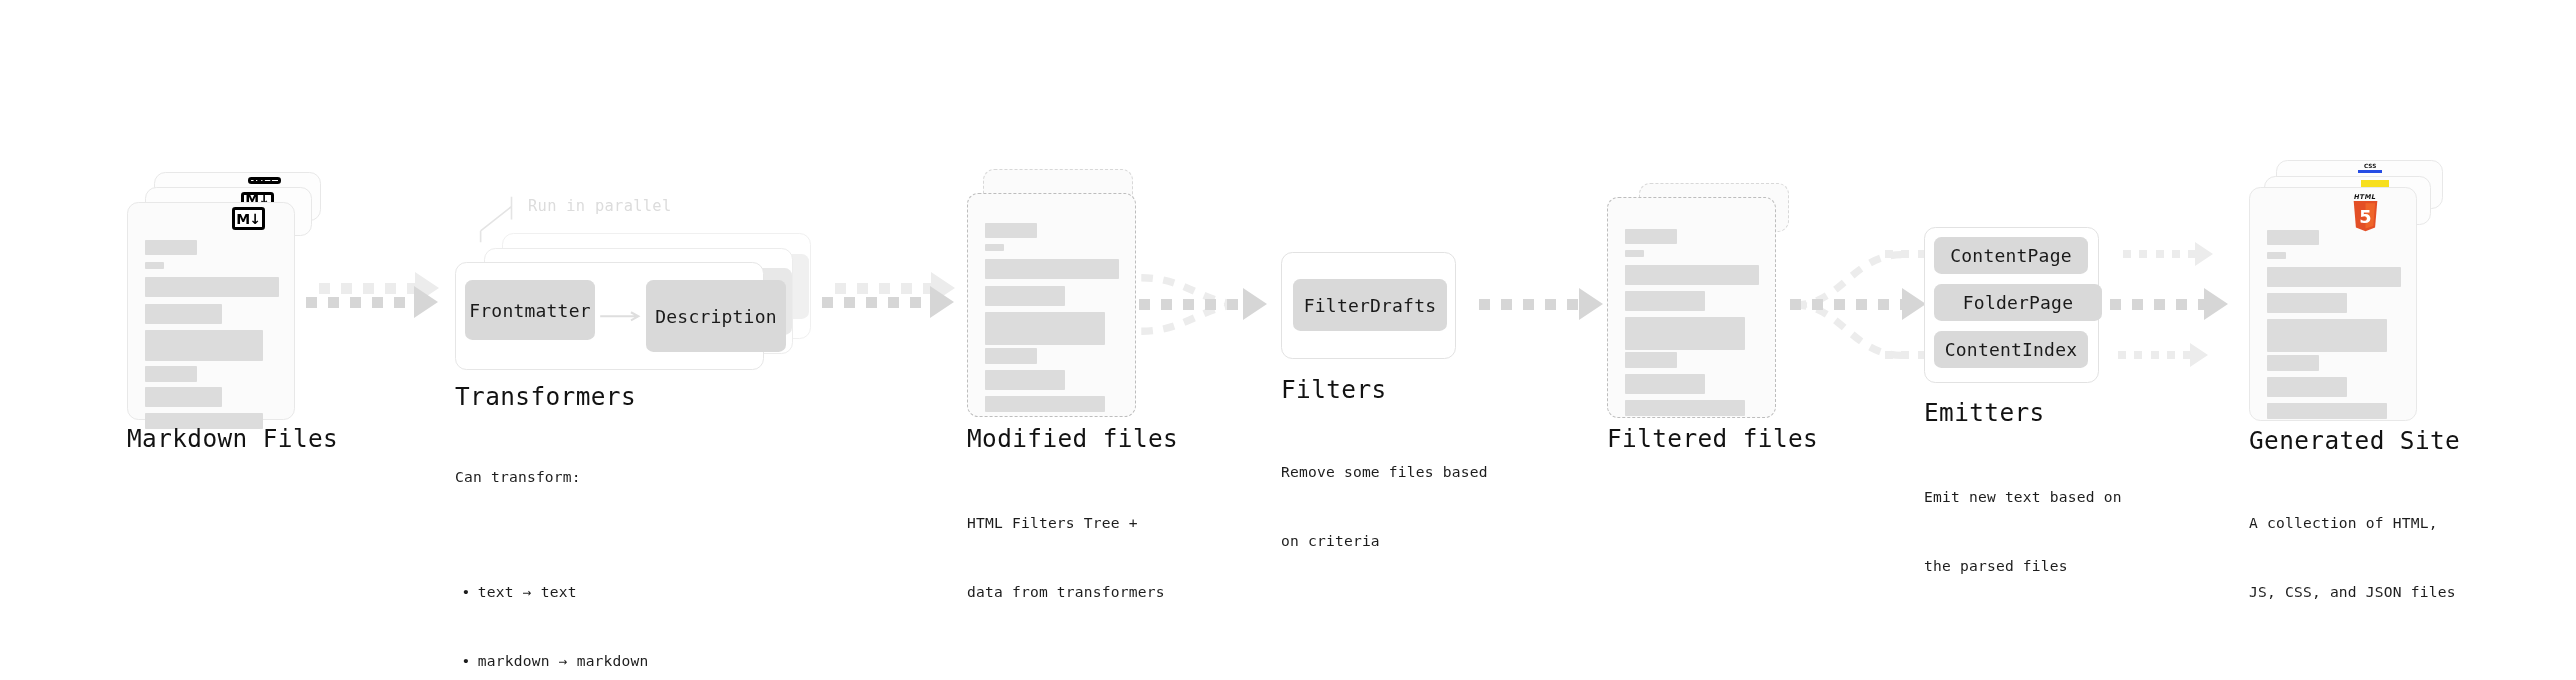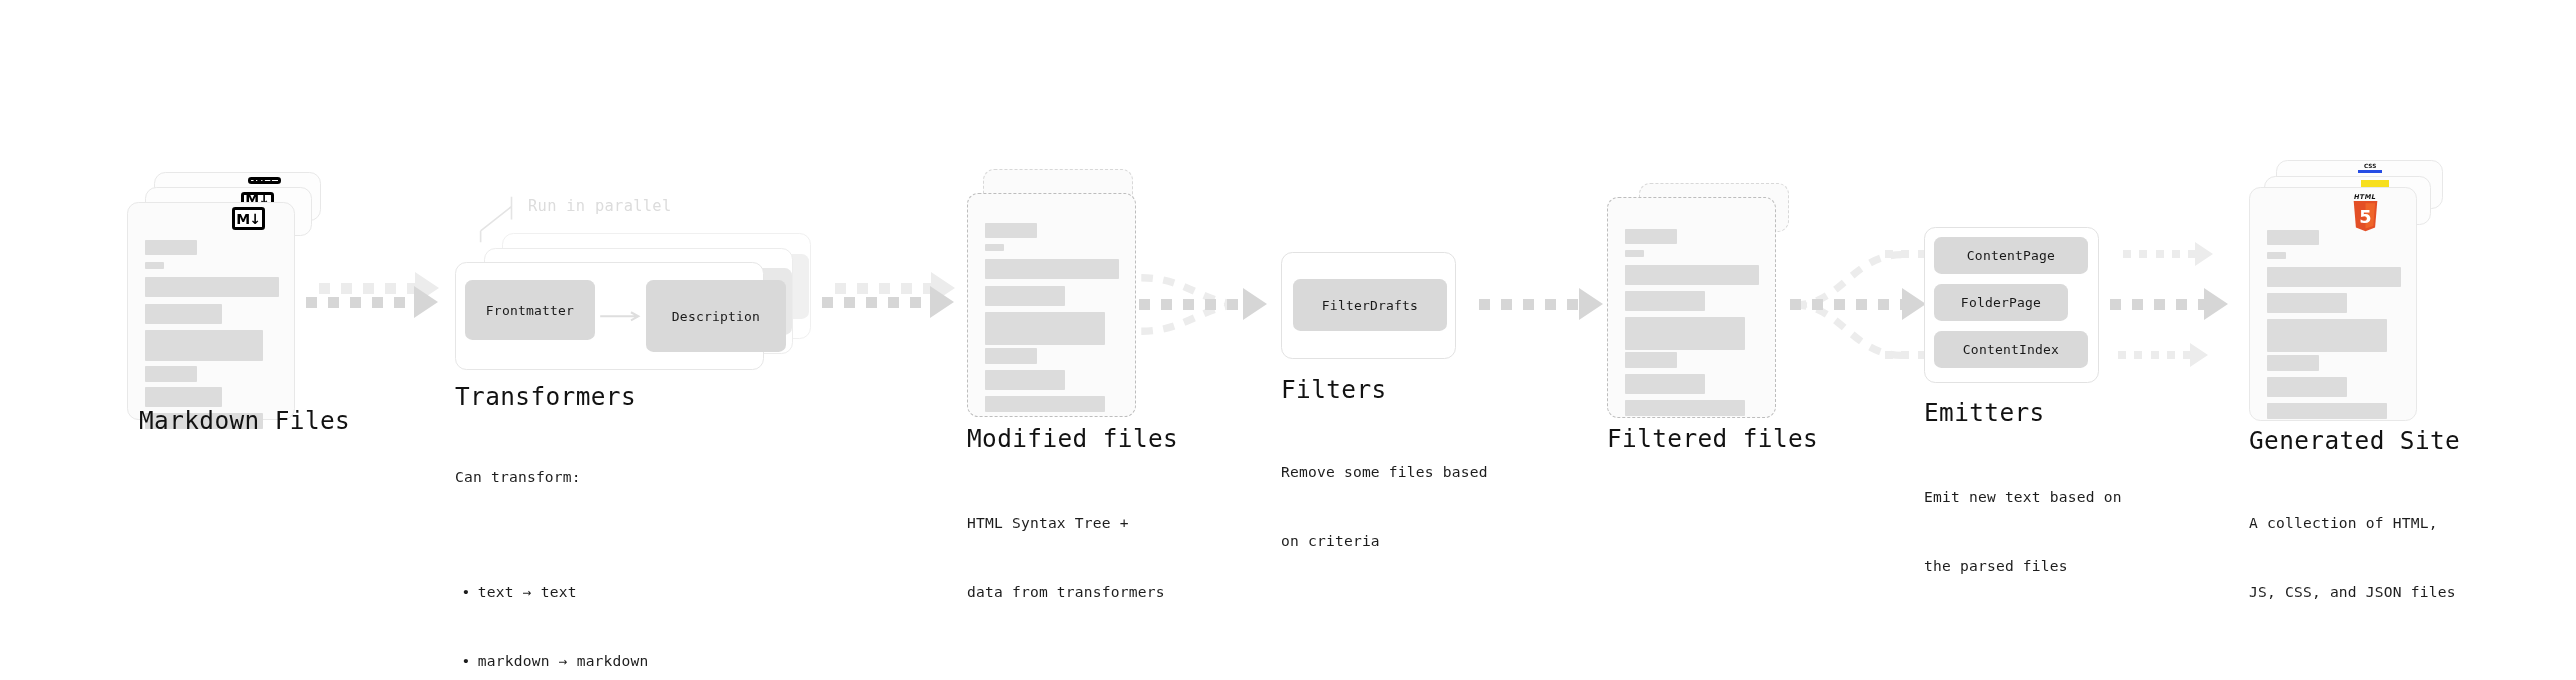--- a/index.html
+++ b/index.html
@@ -92,21 +92,21 @@
     border:1.3px solid #e2e2e2;
     border-radius:11.4px;
     background:#ffffff;
     box-sizing:border-box;
   }
   .chip{
     position:absolute;
     background:#d9d9d9;
     border-radius:7.3px;
     display:flex;align-items:center;justify-content:center;
-    font-size:13px;color:#1a1a1a;
+    font-size:18px;color:#1a1a1a;
     white-space:nowrap;
     letter-spacing:0.2px;
     box-sizing:border-box;
   }
 
   
   .arrow{position:absolute;height:11.4px;}
   .arrow .dashes{
     position:absolute;left:0;top:0;height:11.4px;
     background-image:repeating-linear-gradient(to right,#d6d6d6 0 11.4px,transparent 11.4px 22px);
@@ -150,21 +150,21 @@
       <div class="skel" style="left:17px;top:59px;width:18.7px;height:6.5px;"></div>
       <div class="skel" style="left:17px;top:74px;width:134px;height:20.3px;"></div>
       <div class="skel" style="left:17px;top:101px;width:77px;height:20.3px;"></div>
       <div class="skel" style="left:17px;top:127px;width:118px;height:31px;"></div>
       <div class="skel" style="left:17px;top:163px;width:52px;height:16.3px;"></div>
       <div class="skel" style="left:17px;top:184px;width:77px;height:20.3px;"></div>
       <div class="skel" style="left:17px;top:210px;width:118px;height:16.3px;"></div>
     </div>
     <div class="md-badge" style="left:232px;top:207px;">M↓</div>
 
-    <div class="stage-title" style="position:absolute;left:127px;top:406px;margin-left:12px;">Markdown Files</div>
+    <div class="stage-title" style="position:absolute;left:127px;top:424px;">Markdown Files</div>
   </div>
 
   <div>
     <div class="arrow faint" style="left:319px;top:283px;width:122px;">
       <div class="dashes" style="width:98px;"></div>
         <div class="head" style="left:96px;"></div>
     </div>
     <div class="arrow" style="left:306px;top:297px;width:134px;">
       <div class="dashes" style="width:110px;"></div>
         <div class="head" style="left:108px;"></div>
@@ -230,21 +230,21 @@
       <div class="skel" style="left:17px;top:65px;width:134px;height:20.3px;"></div>
       <div class="skel" style="left:17px;top:92px;width:80px;height:20.3px;"></div>
       <div class="skel" style="left:17px;top:118px;width:120px;height:32.5px;"></div>
       <div class="skel" style="left:17px;top:154px;width:52px;height:16.3px;"></div>
       <div class="skel" style="left:17px;top:176px;width:80px;height:20.3px;"></div>
       <div class="skel" style="left:17px;top:202px;width:120px;height:16.3px;"></div>
     </div>
 
     <div class="stage-title" style="position:absolute;left:967px;top:424px;">Modified files</div>
     <div class="stage-sub" style="position:absolute;left:967px;top:465px;">
-      <div>HTML Syntax Tree +</div>
+      <div>HTML Filters Tree +</div>
       <div>data from transformers</div>
     </div>
   </div>
 
   <div>
     <svg class="curve" style="left:1138px;top:268px;" width="138" height="73" viewBox="0 0 170 90">
       <path d="M4 12 C60 12 80 45 130 45" stroke="#ececec" stroke-width="9" fill="none" stroke-dasharray="14 13"></path>
       <path d="M4 78 C60 78 80 45 130 45" stroke="#ececec" stroke-width="9" fill="none" stroke-dasharray="14 13"></path>
     </svg>
     <div class="arrow" style="left:1139px;top:299px;width:134px;">
@@ -301,21 +301,21 @@
     </div>
     <div class="arrow" style="left:1790px;top:299px;width:142px;">
       <div class="dashes" style="width:114px;"></div>
         <div class="head" style="left:112px;"></div>
     </div>
   </div>
 
   <div class="stage" style="left:0;top:0;">
     <div class="panel" style="left:1924px;top:227px;width:175px;height:156px;"></div>
     <div class="chip" style="left:1934px;top:237px;width:154px;height:37px;">ContentPage</div>
-    <div class="chip" style="left:1934px;top:284px;width:134px;height:37px;">FolderPage</div>
+    <div class="chip" style="left:1934px;top:284px;width:168px;height:37px;">FolderPage</div>
     <div class="chip" style="left:1934px;top:331px;width:154px;height:37px;">ContentIndex</div>
 
     <div class="stage-title" style="position:absolute;left:1924px;top:398px;">Emitters</div>
     <div class="stage-sub" style="position:absolute;left:1924px;top:439px;">
       <div>Emit new text based on</div>
       <div>the parsed files</div>
     </div>
   </div>
 
   <div>

